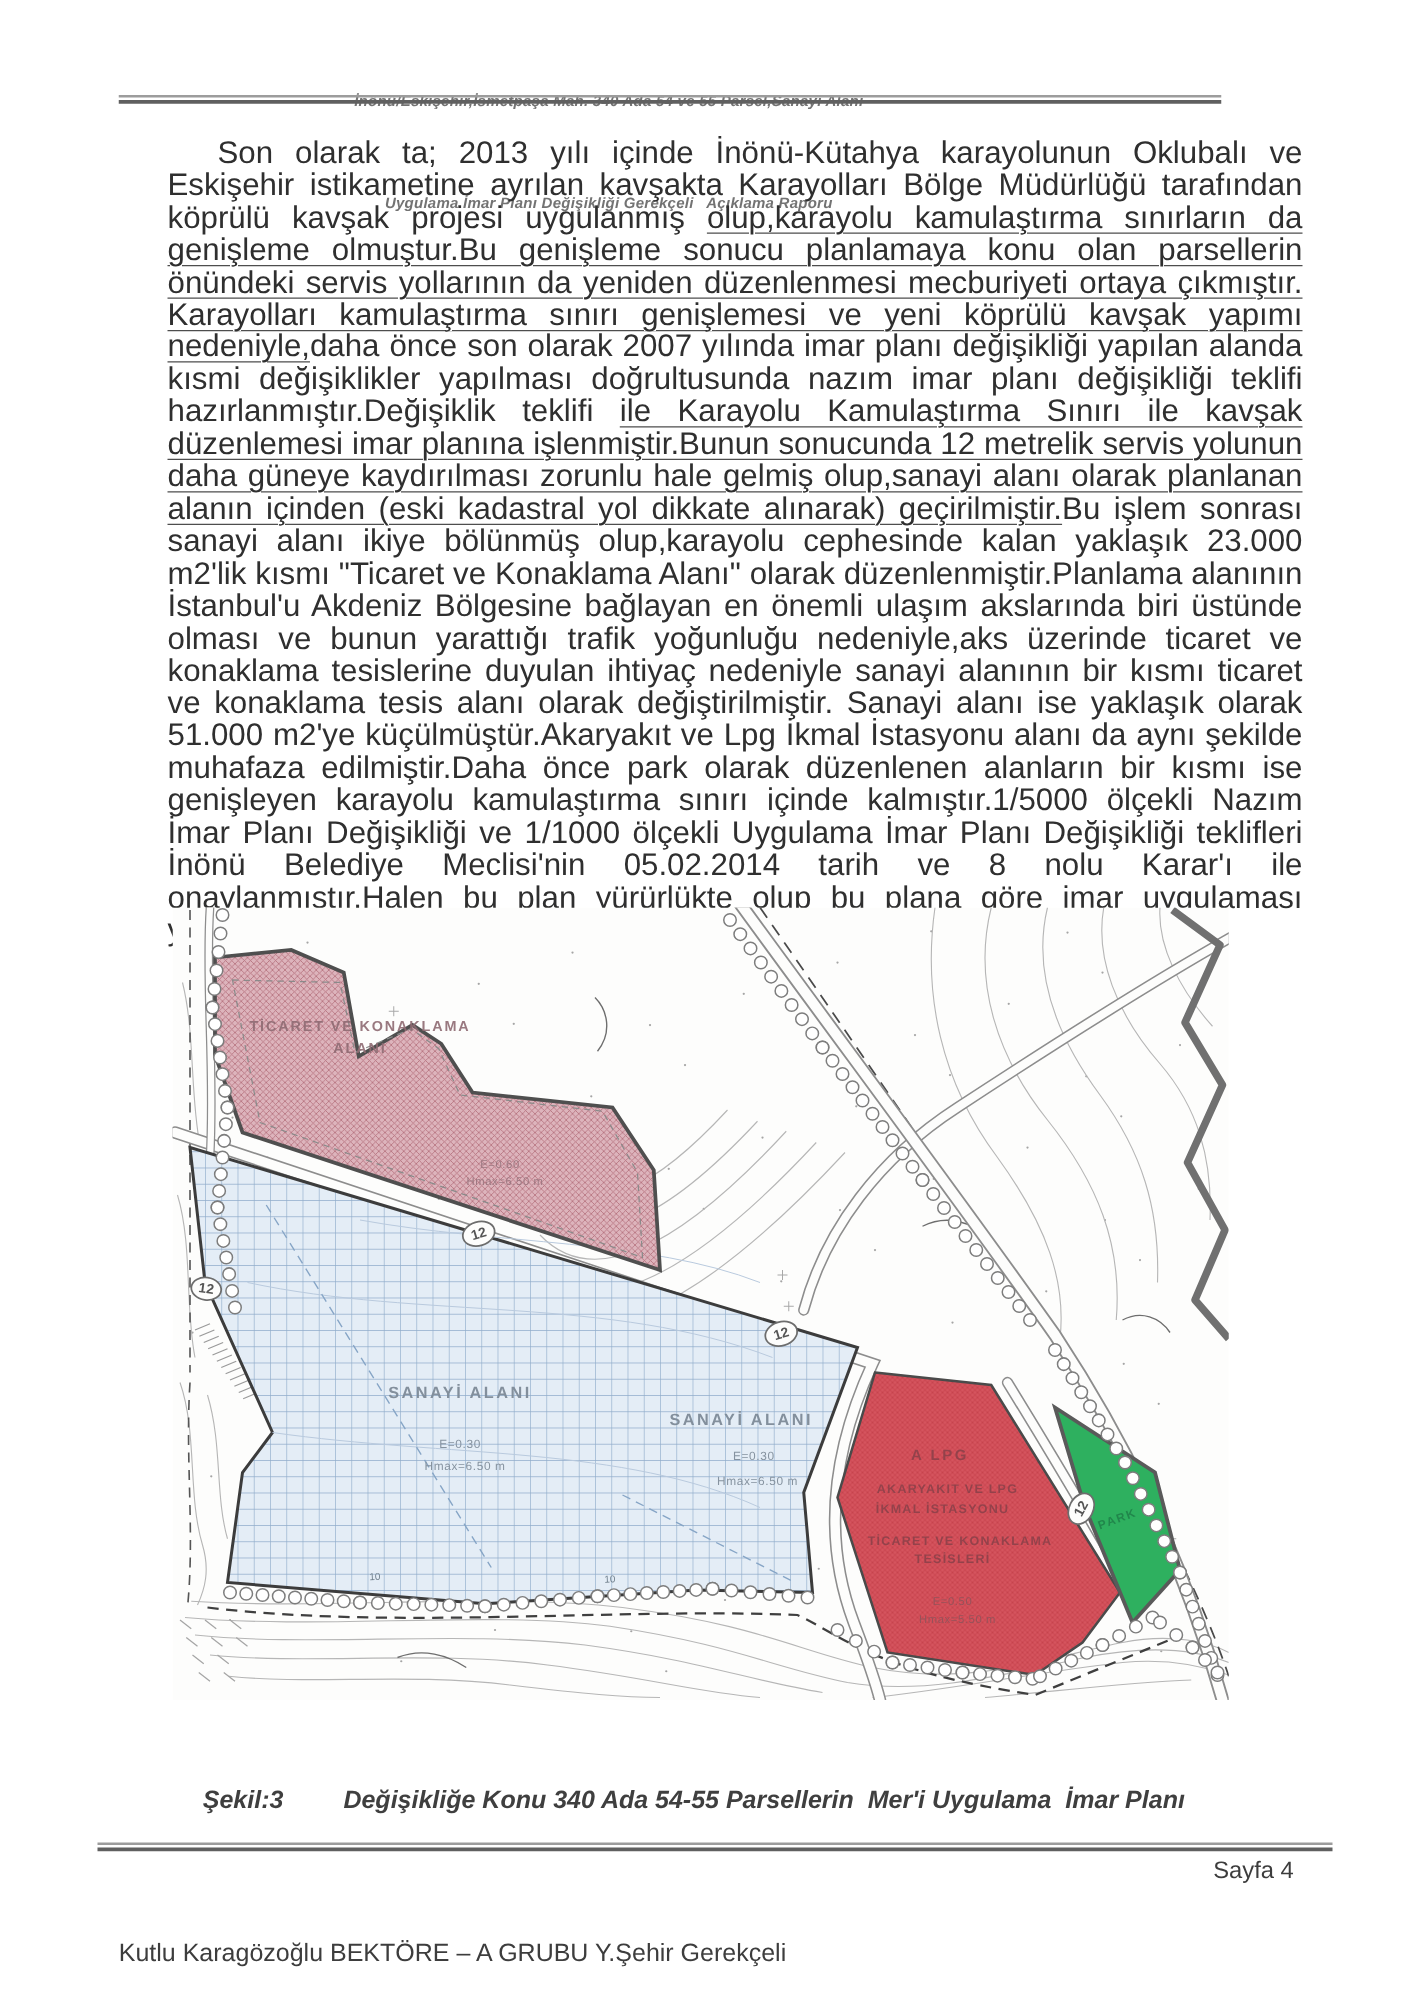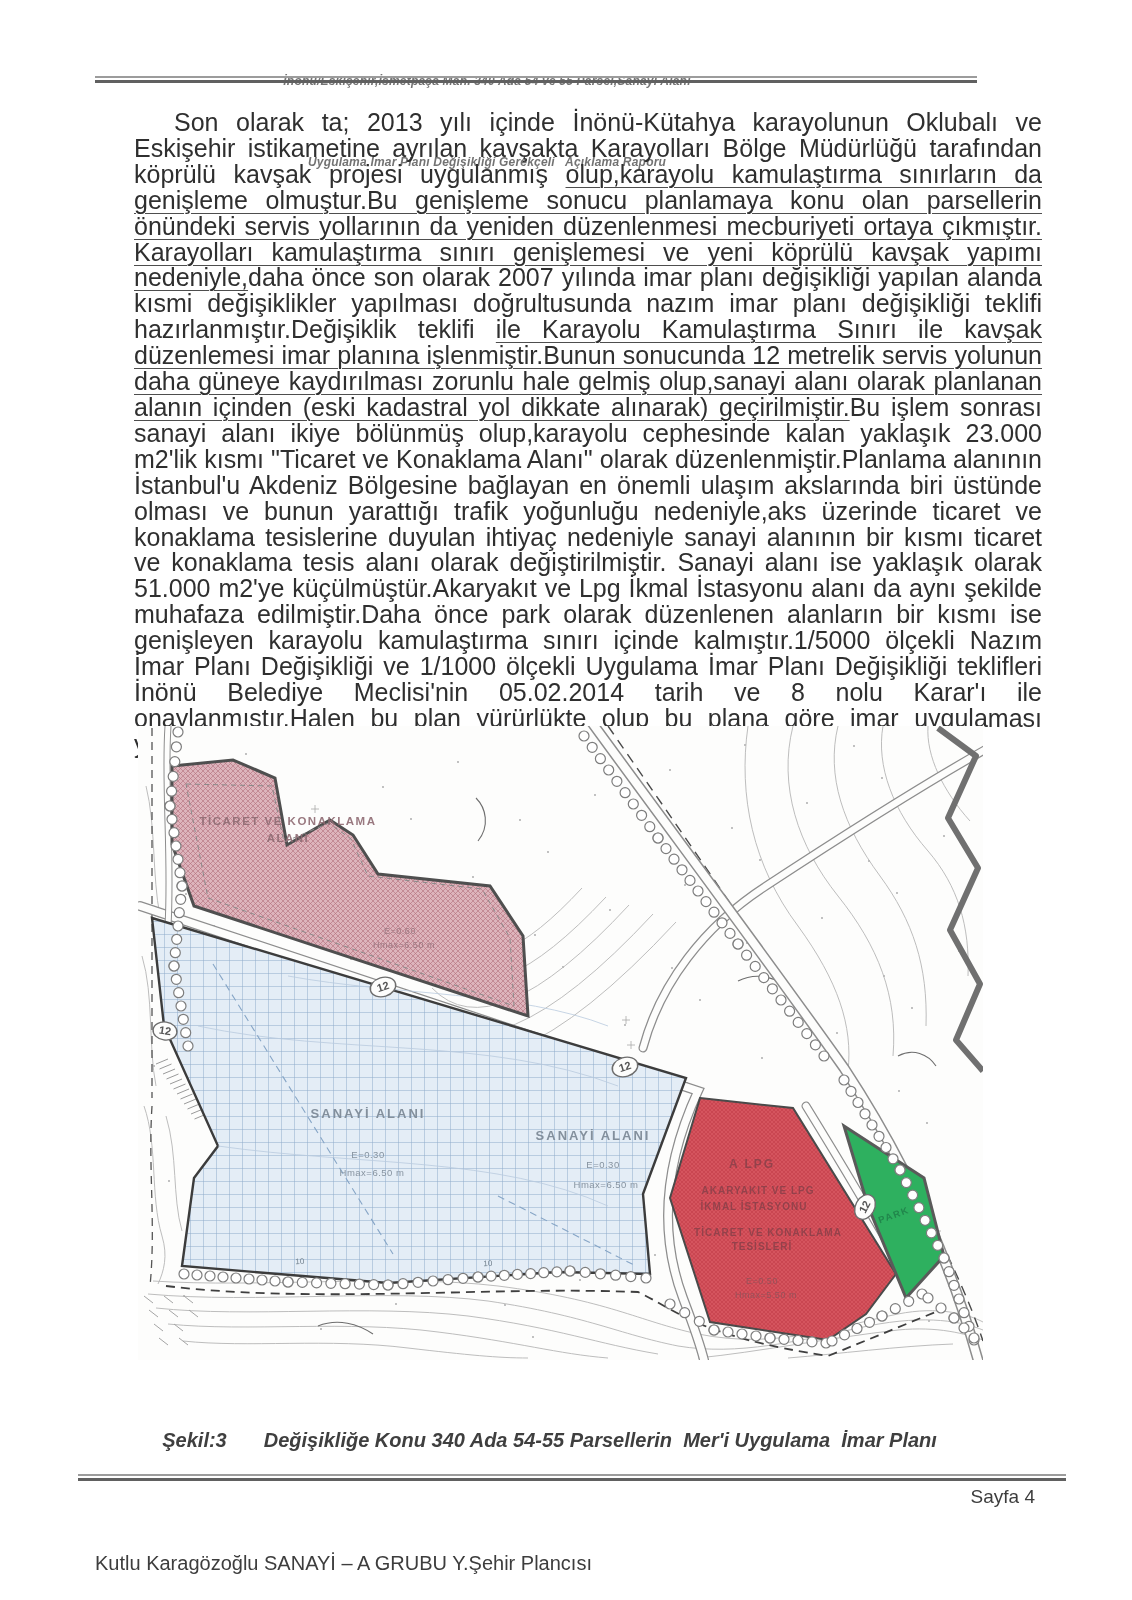--- a/index.html
+++ b/index.html
@@ -15,21 +15,21 @@
   .header-rule{top:76px;left:95px;width:882px}
   .footer-rule{top:1474px;left:78px;width:988px}
   .body-text{position:absolute;left:134px;top:110px;width:908px;
              font-size:25px;line-height:25.9px;text-align:justify;color:#2f2f2f;
              text-indent:40px}
   .uline{text-decoration:underline;text-decoration-thickness:1.4px;
          text-underline-offset:4px;text-decoration-color:#4e4e4e}
   .figure{position:absolute;left:138px;top:726px}
   .caption{position:absolute;left:140px;top:1406px;font-style:italic;font-weight:600;
            font-size:20px;color:#3f3f3f;white-space:pre-wrap}
-  .caption .cap-label{margin-right:37px}
+  .caption .cap-label{margin-right:48px}
   .footer{position:absolute;left:95px;top:1486px;font-size:20px;line-height:31px;
           color:#3d3d3d;white-space:pre-wrap}
   .page-num{position:absolute;right:97px;top:1486px;font-size:19px;color:#3d3d3d}
 
   
   svg text{text-anchor:middle;font-family:"Liberation Sans",sans-serif}
   .t-pink{fill:#8f6b73;font-size:11.5px;letter-spacing:1.5px;font-weight:700;opacity:.9}
   .t-pink-s{fill:#9c7780;font-size:9px;letter-spacing:.5px}
   .t-blue{fill:#7e8b98;font-size:13px;letter-spacing:2px;font-weight:700;opacity:.95}
   .t-blue-s{fill:#8693a0;font-size:9.5px;letter-spacing:.5px}
@@ -477,18 +477,18 @@
 
   <div class="caption">
     <span class="cap-label">Şekil:3</span><span>Değişikliğe Konu 340 Ada 54-55 Parsellerin  Mer'i Uygulama  İmar Planı</span>
   </div>
 
   <div class="rule footer-rule">
     <div class="r1"></div>
       <div class="r2"></div>
   </div>
   <div class="footer">
-    <div>Kutlu Karagözoğlu SANAYİ – A GRUBU Y.Şehir Plancısı</div>
+    <div>Kutlu Karagözoğlu BEKTÖRE – A GRUBU Y.Şehir Gerekçeli</div>
     
   </div>
   <div class="page-num">Sayfa 4</div>
 
 </div>
 
 </body></html>

